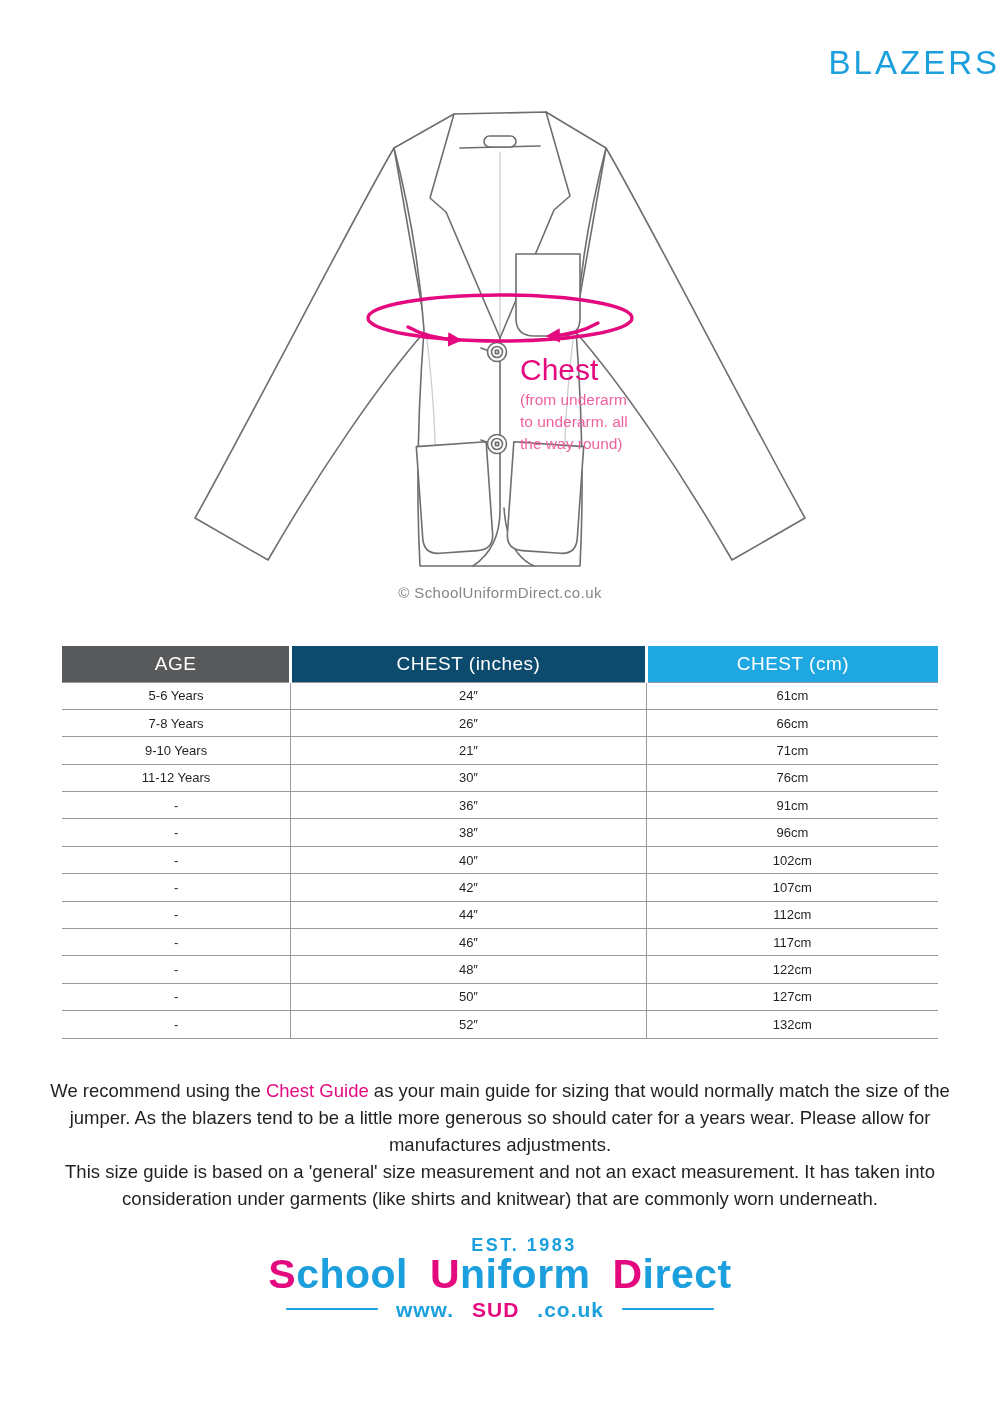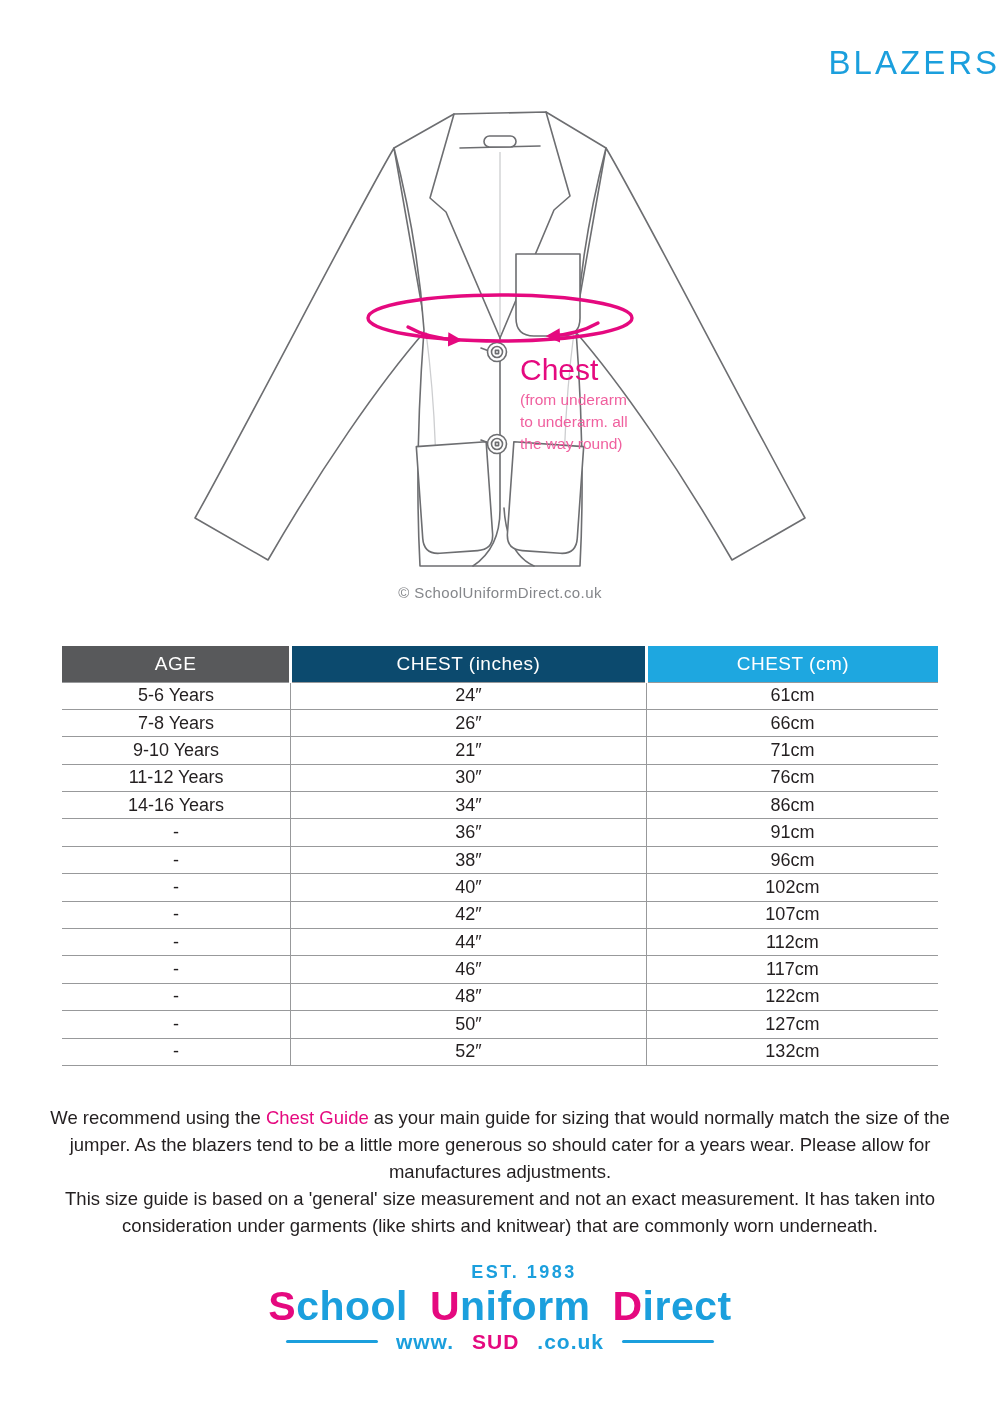--- a/index.html
+++ b/index.html
@@ -32,31 +32,31 @@
     width:876px;margin:36px auto 0;border-collapse:collapse;table-layout:fixed;
   }
   .size-table thead tr{border-bottom:1px solid var(--line-gray);}
   .size-table th{
     height:36px;color:#fff;font-size:19px;font-weight:500;letter-spacing:.5px;
     text-align:center;vertical-align:middle;border-left:3px solid #fff;
   }
   .size-table th:first-child{border-left:none;}
   .size-table tbody tr{border-bottom:1px solid var(--line-gray);}
   .size-table td{
-    height:27.4px;font-size:18px;text-align:center;vertical-align:middle;
+    height:27.4px;font-size:13px;text-align:center;vertical-align:middle;
     color:var(--text-dark);border-left:1px solid var(--line-gray);
   }
   .size-table td:first-child{border-left:none;}
   
   .notes{width:916px;margin:38px auto 0;text-align:center;font-size:18.5px;line-height:27px;}
   .notes .pink{color:var(--pink);}
   
   .logo{margin-top:24px;text-align:center;line-height:1;}
   .logo-est{font-size:18px;font-weight:bold;color:var(--blue);letter-spacing:2.5px;margin-left:48px;}
-  .logo-name{margin-top:5px;font-size:41px;font-weight:bold;letter-spacing:.5px;word-spacing:10px;}
+  .logo-name{font-size:41px;font-weight:bold;letter-spacing:.5px;word-spacing:10px;}
   .logo-name .lead{color:var(--pink);}
   .logo-name .rest{color:var(--blue);}
   .logo-url{margin-top:4px;display:flex;align-items:center;justify-content:center;gap:18px;
     font-size:21px;font-weight:bold;letter-spacing:1px;}
   .logo-url .dash{width:92px;height:2.5px;background:var(--blue);border-radius:2px;}
   .logo-url .b{color:var(--blue);}
   .logo-url .p{color:var(--pink);}
 </style>
 </head>
 <body>
@@ -149,25 +149,20 @@
         <td>9-10 Years</td>
         <td>21″</td>
         <td>71cm</td>
       </tr>
       <tr>
         <td>11-12 Years</td>
         <td>30″</td>
         <td>76cm</td>
       </tr>
       <tr>
-        <td>14-16 Years</td>
-        <td>34″</td>
-        <td>86cm</td>
-      </tr>
-      <tr>
         <td>-</td>
         <td>36″</td>
         <td>91cm</td>
       </tr>
       <tr>
         <td>-</td>
         <td>38″</td>
         <td>96cm</td>
       </tr>
       <tr>

